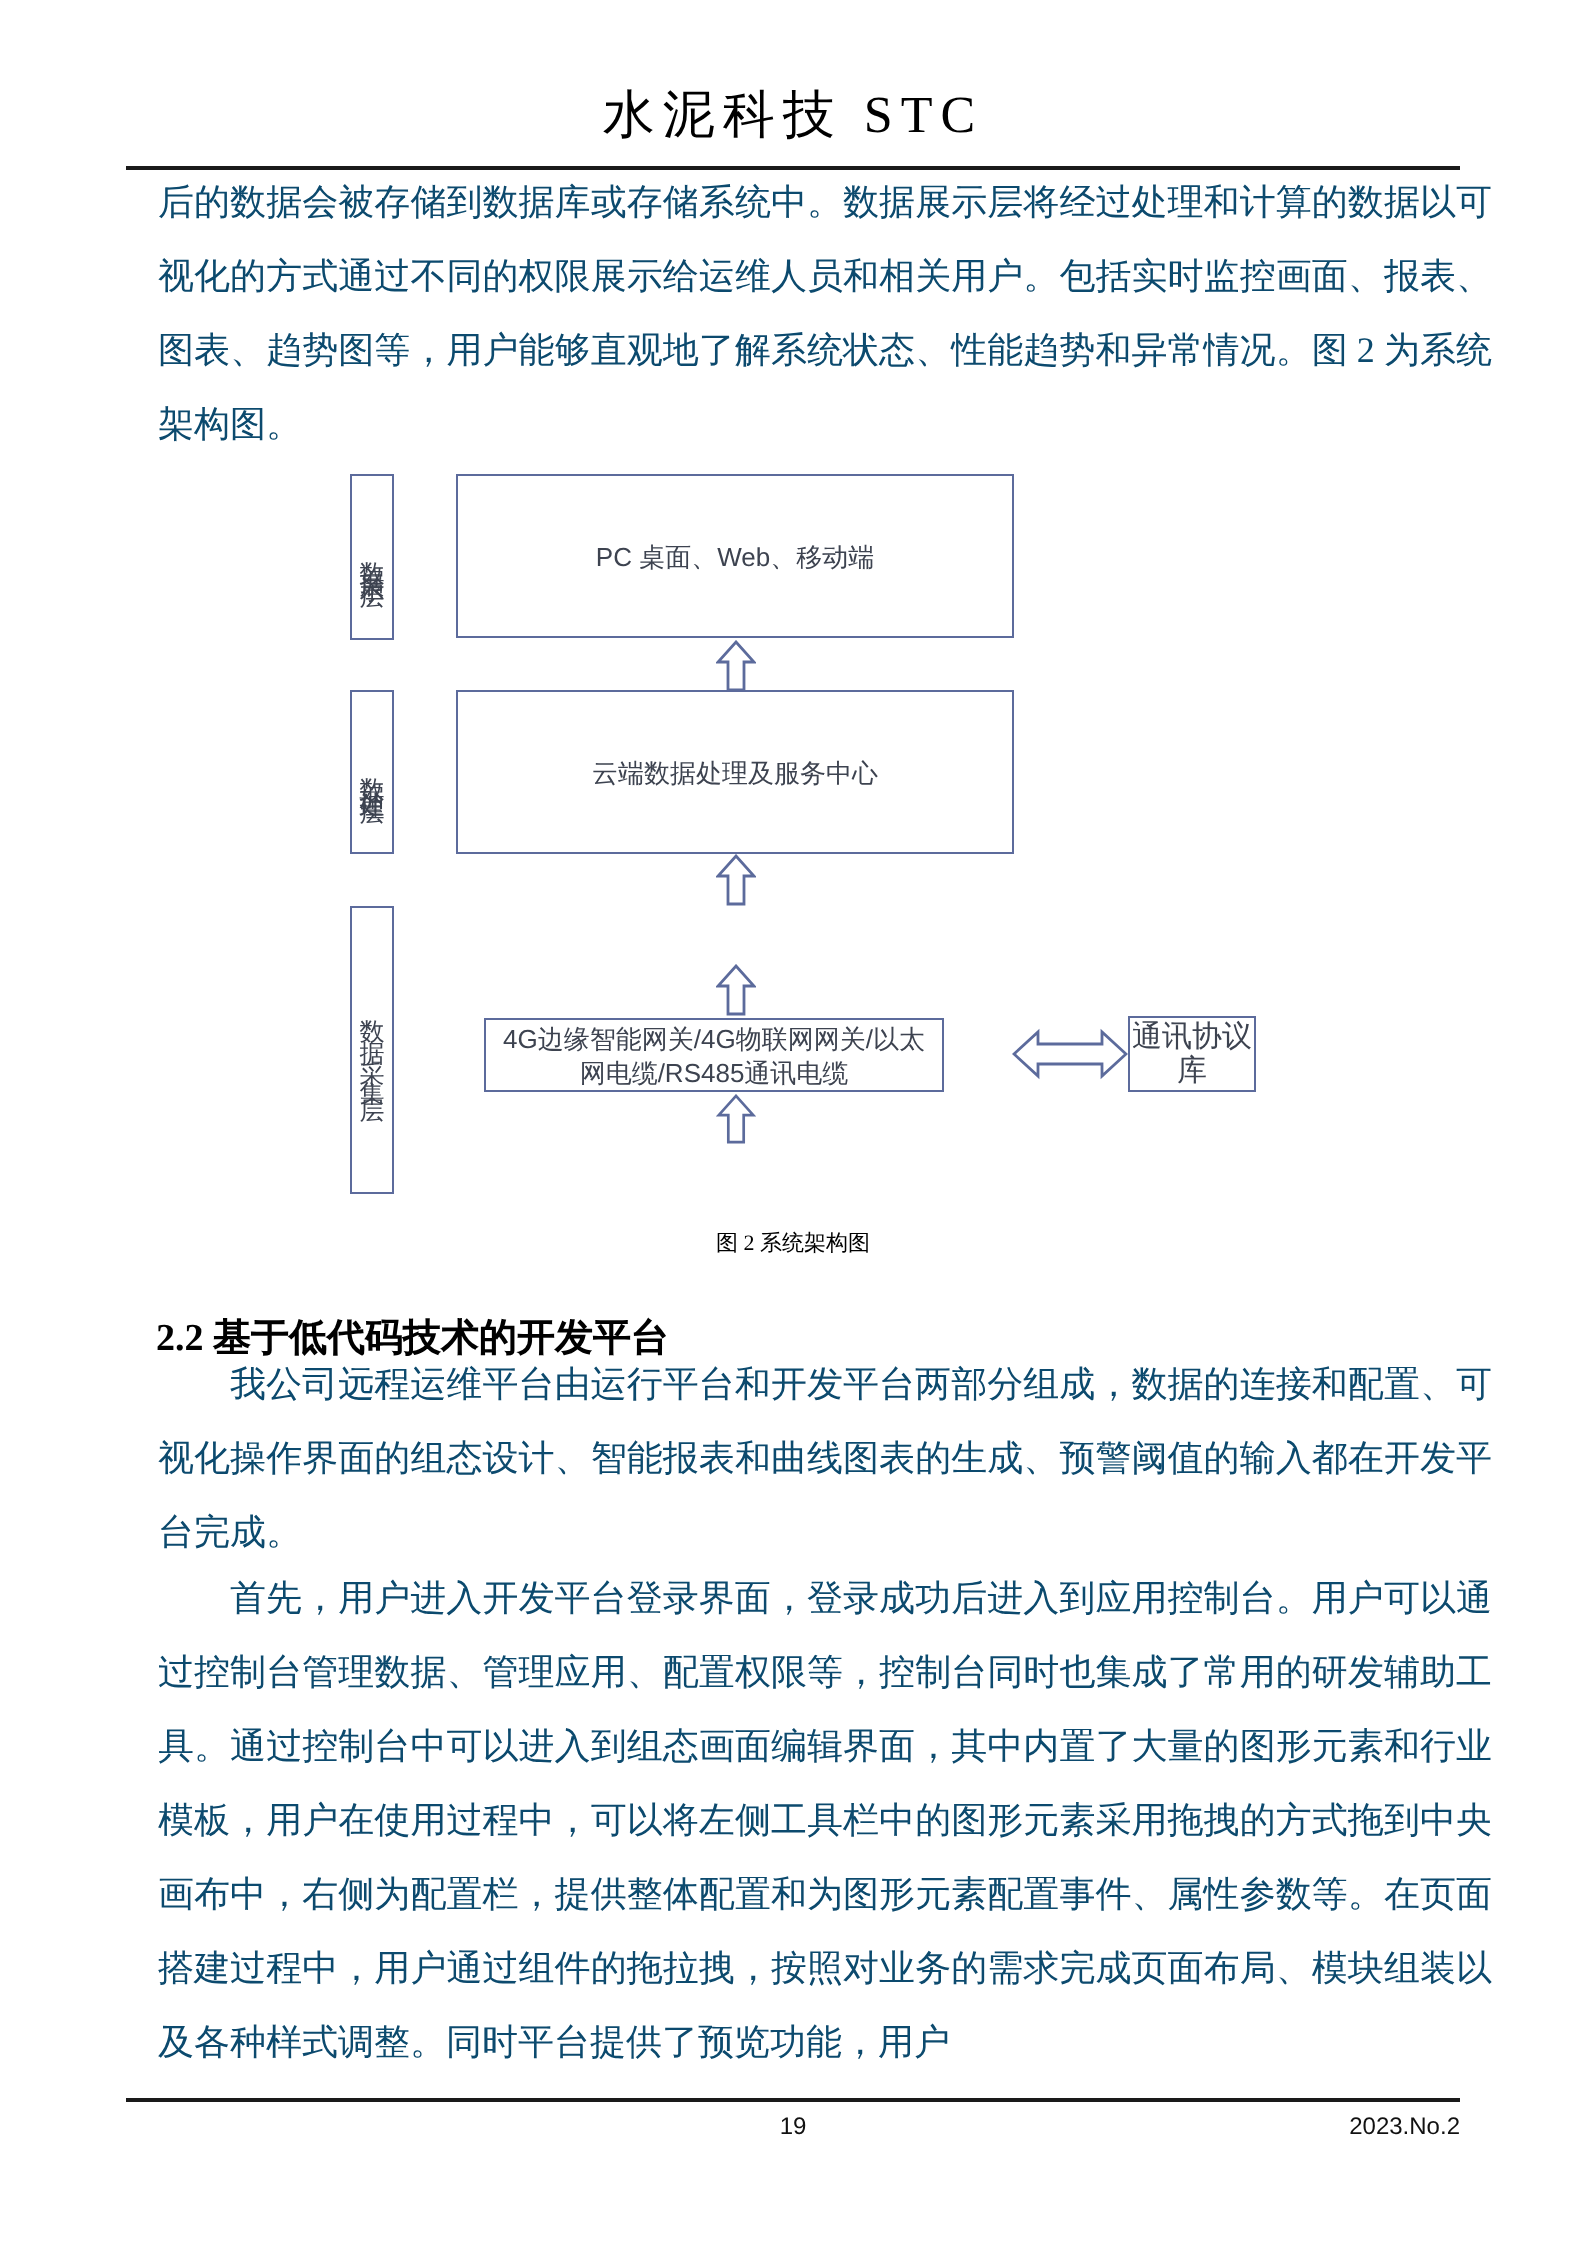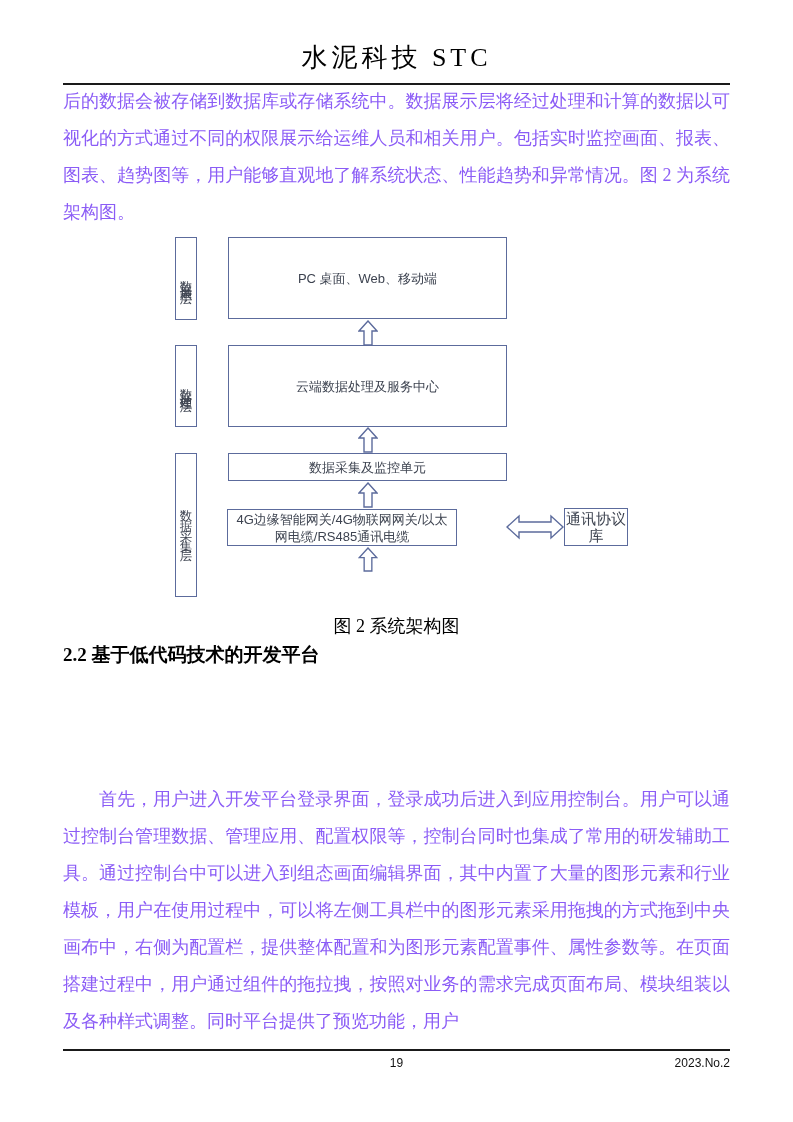--- a/index.html
+++ b/index.html
@@ -20,40 +20,40 @@
     font-family:"Liberation Serif","DejaVu Serif",serif;
     color:#000;
   }
   .header-rule {
     position:absolute; left:63px; top:83px; width:667px; height:0;
     border-top:2px solid #1a1a1a;
   }
 
   
   .para {
-    position:absolute; left:63px; width:667px;
+    position:absolute; left:79px; width:667px;
     font-size:18px; line-height:37px;
     text-align:justify;
-    color:#8b5cf6;
+    color:#0c4a6e;
     margin:0;
   }
   .para.indent { text-indent:2em; }
   .para-intro    { top:83px; }
   .para-platform { top:674px; }
   .para-workflow { top:781px; }
 
   .section-heading {
     position:absolute; left:63px; top:643px; width:667px;
     font-size:19px; line-height:24px; font-weight:bold;
-    color:#000; margin:0;
+    color:#000; margin:15px;
   }
 
   .figure-caption {
     position:absolute; left:63px; top:614px; width:667px;
-    text-align:center; font-size:18px; color:#000;
+    text-align:center; font-size:11px; color:#000;
   }
 
   
   .figure {
     position:absolute; left:175px; top:237px; width:455px; height:360px;
     font-family:"Liberation Sans","DejaVu Sans",sans-serif;
   }
   .dbox {
     position:absolute;
     border:1.5px solid #5c6b9c;
@@ -69,21 +69,21 @@
     text-orientation:upright;
     font-size:12.5px;
     letter-spacing:3px;
     line-height:20px;
   }
   .layer-label.tall span { letter-spacing:10px; }
 
   .box-pc      { left:53px;  top:0;     width:279px; height:82px; }
   .box-cloud   { left:53px;  top:108px; width:279px; height:82px; }
   .box-scada   { left:53px;  top:216px; width:279px; height:28px; }
-  .box-gateway { left:52px;  top:272px; width:230px; height:37px; padding:0 6px; }
+  .box-gateway { left:67px;  top:272px; width:230px; height:37px; padding:0 6px; }
   .box-plc     { left:53px;  top:336px; width:279px; height:24px; }
   .box-protocol{ left:389px; top:271px; width:64px;  height:38px; font-size:15px; }
 
   .label-1 { left:0; top:0;     width:22px; height:83px; }
   .label-2 { left:0; top:108px; width:22px; height:82px; }
   .label-3 { left:0; top:216px; width:22px; height:144px; }
 
   .arrow-up { position:absolute; width:20px; }
   .arrow-1 { left:183px; top:83px;  height:26px; }
   .arrow-2 { left:183px; top:190px; height:26px; }
@@ -122,21 +122,20 @@
     </div>
     <div class="dbox layer-label label-2">
       <span>数据处理层</span>
     </div>
     <div class="dbox layer-label tall label-3">
       <span>数据采集层</span>
     </div>
 
     <div class="dbox box-cloud">云端数据处理及服务中心</div>
     <div class="dbox box-pc">PC 桌面、Web、移动端</div>
-    <div class="dbox box-scada">数据采集及监控单元</div>
     <div class="dbox box-gateway">4G边缘智能网关/4G物联网网关/以太网电缆/RS485通讯电缆</div>
     <div class="dbox box-protocol">通讯协议库</div>
 
     <div class="arrow-up arrow-1">
       <svg viewBox="0 0 20 26">
           <path d="M10 1 L19 11 L14 11 L14 25 L6 25 L6 11 L1 11 Z" fill="#ffffff" stroke="#5c6b9c" stroke-width="1.4"></path>
         </svg>
     </div>
     <div class="arrow-up arrow-2">
       <svg viewBox="0 0 20 26">
@@ -158,20 +157,21 @@
           <path d="M1 14 L13 3 L13 9 L45 9 L45 3 L57 14 L45 25 L45 19 L13 19 L13 25 Z" fill="#ffffff" stroke="#5c6b9c" stroke-width="1.4"></path>
         </svg>
     </div>
 
   </div>
 
   <div class="figure-caption">图 2 系统架构图</div>
 
   <h2 class="section-heading">2.2 基于低代码技术的开发平台</h2>
 
+  <p class="para indent para-platform">我公司远程运维平台由运行平台和开发平台两部分组成，数据的连接和配置、可视化操作界面的组态设计、智能报表和曲线图表的生成、预警阈值的输入都在开发平台完成。</p>
   <p class="para indent para-workflow">首先，用户进入开发平台登录界面，登录成功后进入到应用控制台。用户可以通过控制台管理数据、管理应用、配置权限等，控制台同时也集成了常用的研发辅助工具。通过控制台中可以进入到组态画面编辑界面，其中内置了大量的图形元素和行业模板，用户在使用过程中，可以将左侧工具栏中的图形元素采用拖拽的方式拖到中央画布中，右侧为配置栏，提供整体配置和为图形元素配置事件、属性参数等。在页面搭建过程中，用户通过组件的拖拉拽，按照对业务的需求完成页面布局、模块组装以及各种样式调整。同时平台提供了预览功能，用户</p>
 
   <div class="footer-rule"></div>
   <div class="footer-row">
     <span class="page-number">19</span>
     <span class="issue-label">2023.No.2</span>
   </div>
 
 </div>
 

